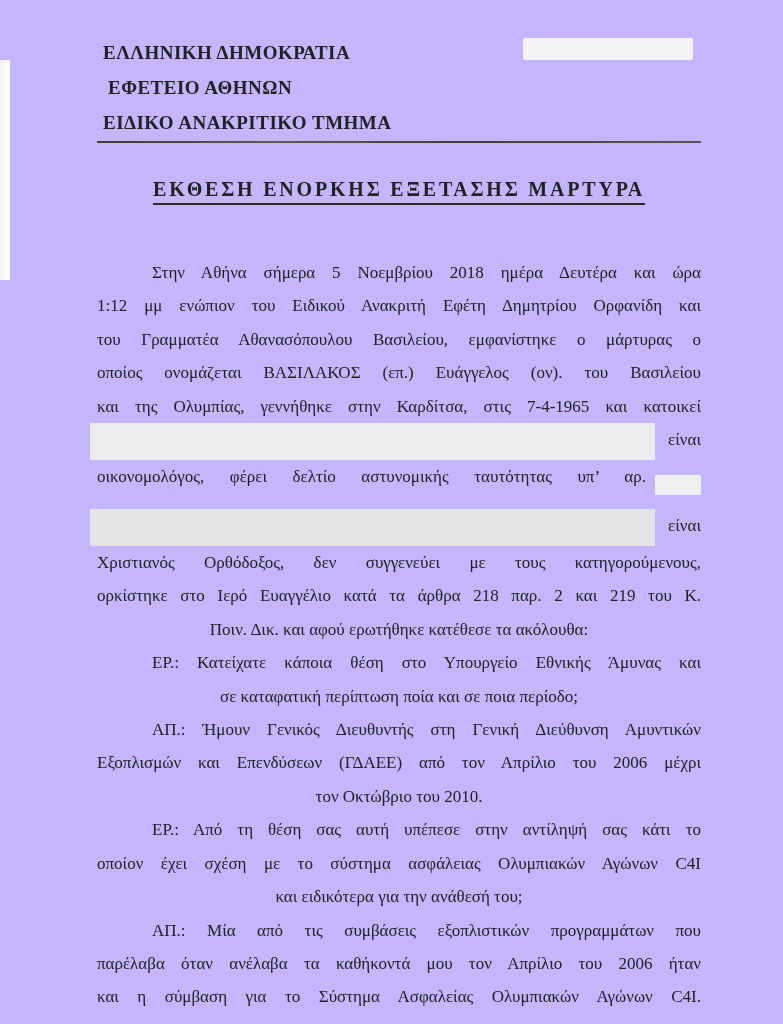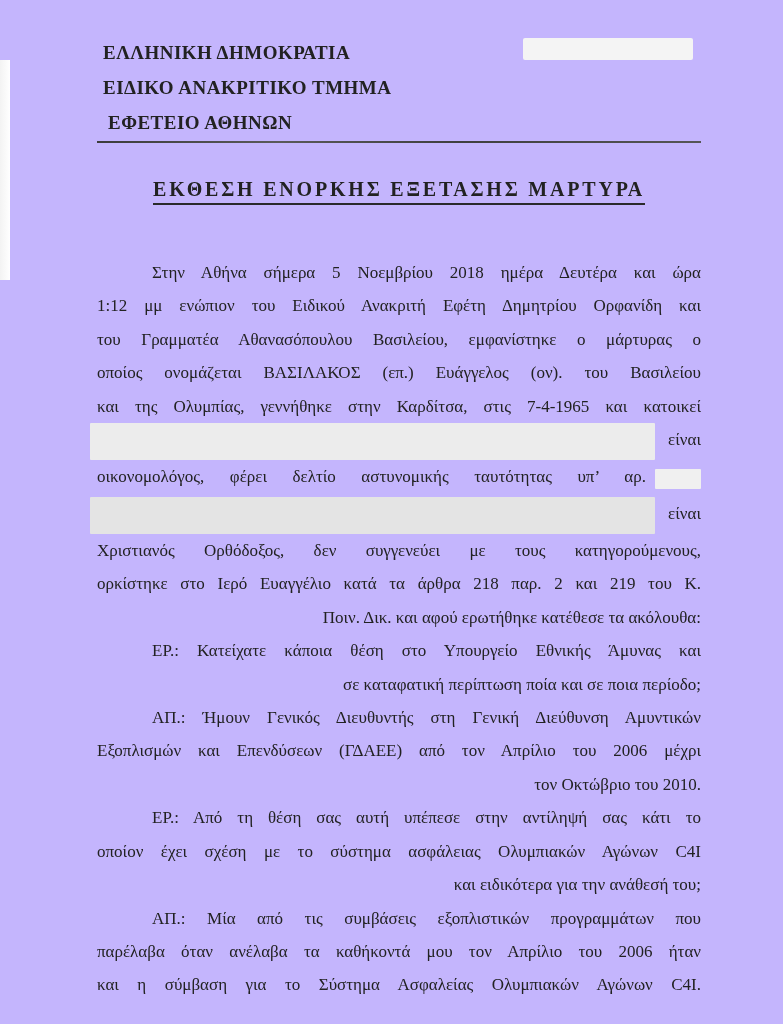--- a/index.html
+++ b/index.html
@@ -28,45 +28,45 @@
   
   .title-wrap{position:absolute;left:97px;top:178px;width:604px;text-align:center;}
   .title-text{display:inline-block;font-weight:bold;font-size:20px;letter-spacing:2.8px;
     padding-bottom:2px;border-bottom:2px solid #2a2a2a;white-space:nowrap;}
 
   
   .body-text{position:absolute;left:97px;top:256px;width:604px;
     font-size:17px;line-height:33.4px;}
   .line{min-height:33.4px;text-align:justify;text-align-last:justify;}
   .line.indent{padding-left:55px;}
-  .line.noj{text-align:right;text-align-last:auto;}
+  .line.noj{text-align:center;text-align-last:auto;}
 
   
   .rline{display:flex;align-items:stretch;height:37px;}
   .rbar{flex:1 1 auto;margin-left:-7px;margin-right:13px;border-radius:1px;}
   .rline .trail{flex:0 0 auto;line-height:33.4px;}
 
   
-  .idline{display:flex;height:37px;}
+  .idline{display:flex;height:49px;}
   .idline .txt{flex:1 1 auto;text-align:justify;text-align-last:justify;}
   .idbox{flex:0 0 auto;width:46px;height:20px;align-self:center;margin-left:9px;border-radius:1px;}
 </style>
 </head>
 <body>
 
 <div class="page">
 
   <div class="scan-edge"></div>
 
   <div class="redact-top" style="background: rgb(244, 244, 244);"></div>
 
   <div class="header">
     <div class="hline">ΕΛΛΗΝΙΚΗ ΔΗΜΟΚΡΑΤΙΑ</div>
+    <div class="hline h2">ΕΦΕΤΕΙΟ ΑΘΗΝΩΝ</div>
     <div class="hline">ΕΙΔΙΚΟ ΑΝΑΚΡΙΤΙΚΟ ΤΜΗΜΑ</div>
-    <div class="hline h2">ΕΦΕΤΕΙΟ ΑΘΗΝΩΝ</div>
   </div>
 
   <div class="header-rule"></div>
 
   <div class="title-wrap">
     <span class="title-text fit" style="">ΕΚΘΕΣΗ ΕΝΟΡΚΗΣ ΕΞΕΤΑΣΗΣ ΜΑΡΤΥΡΑ</span>
   </div>
 
   <div class="body-text">
     <div class="line indent fit" style="">Στην Αθήνα σήμερα 5 Νοεμβρίου 2018 ημέρα Δευτέρα και ώρα</div>

